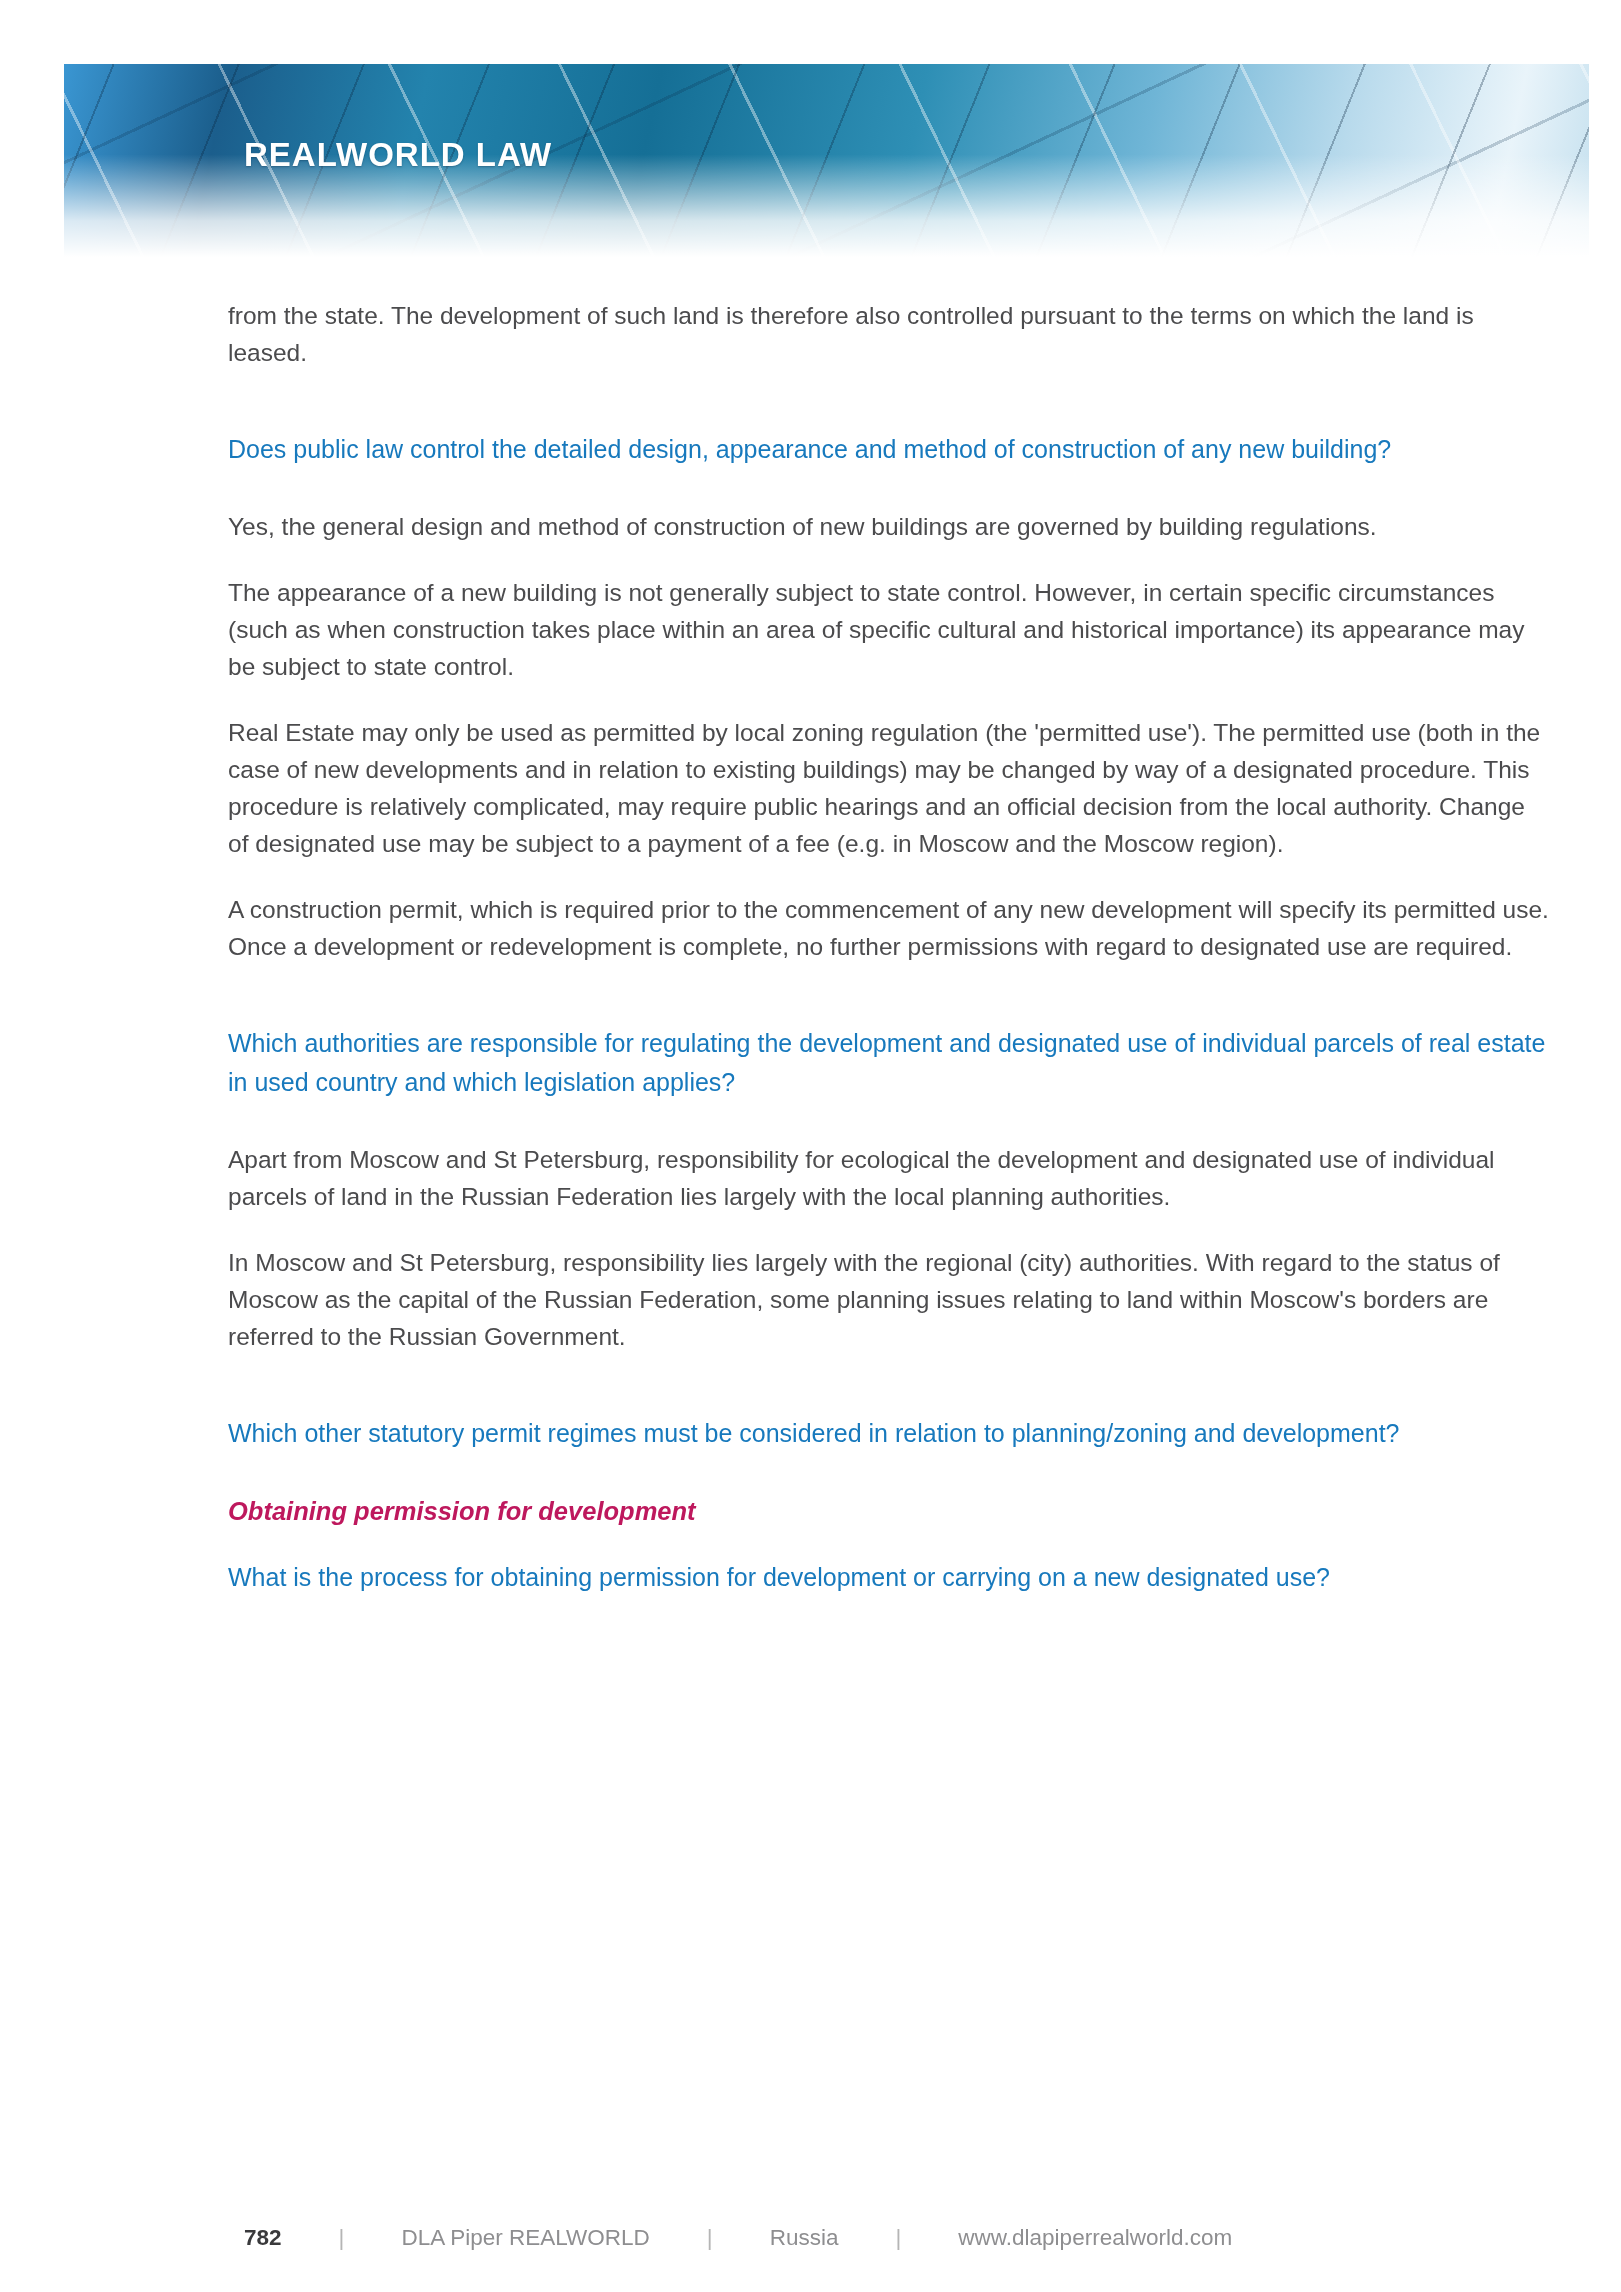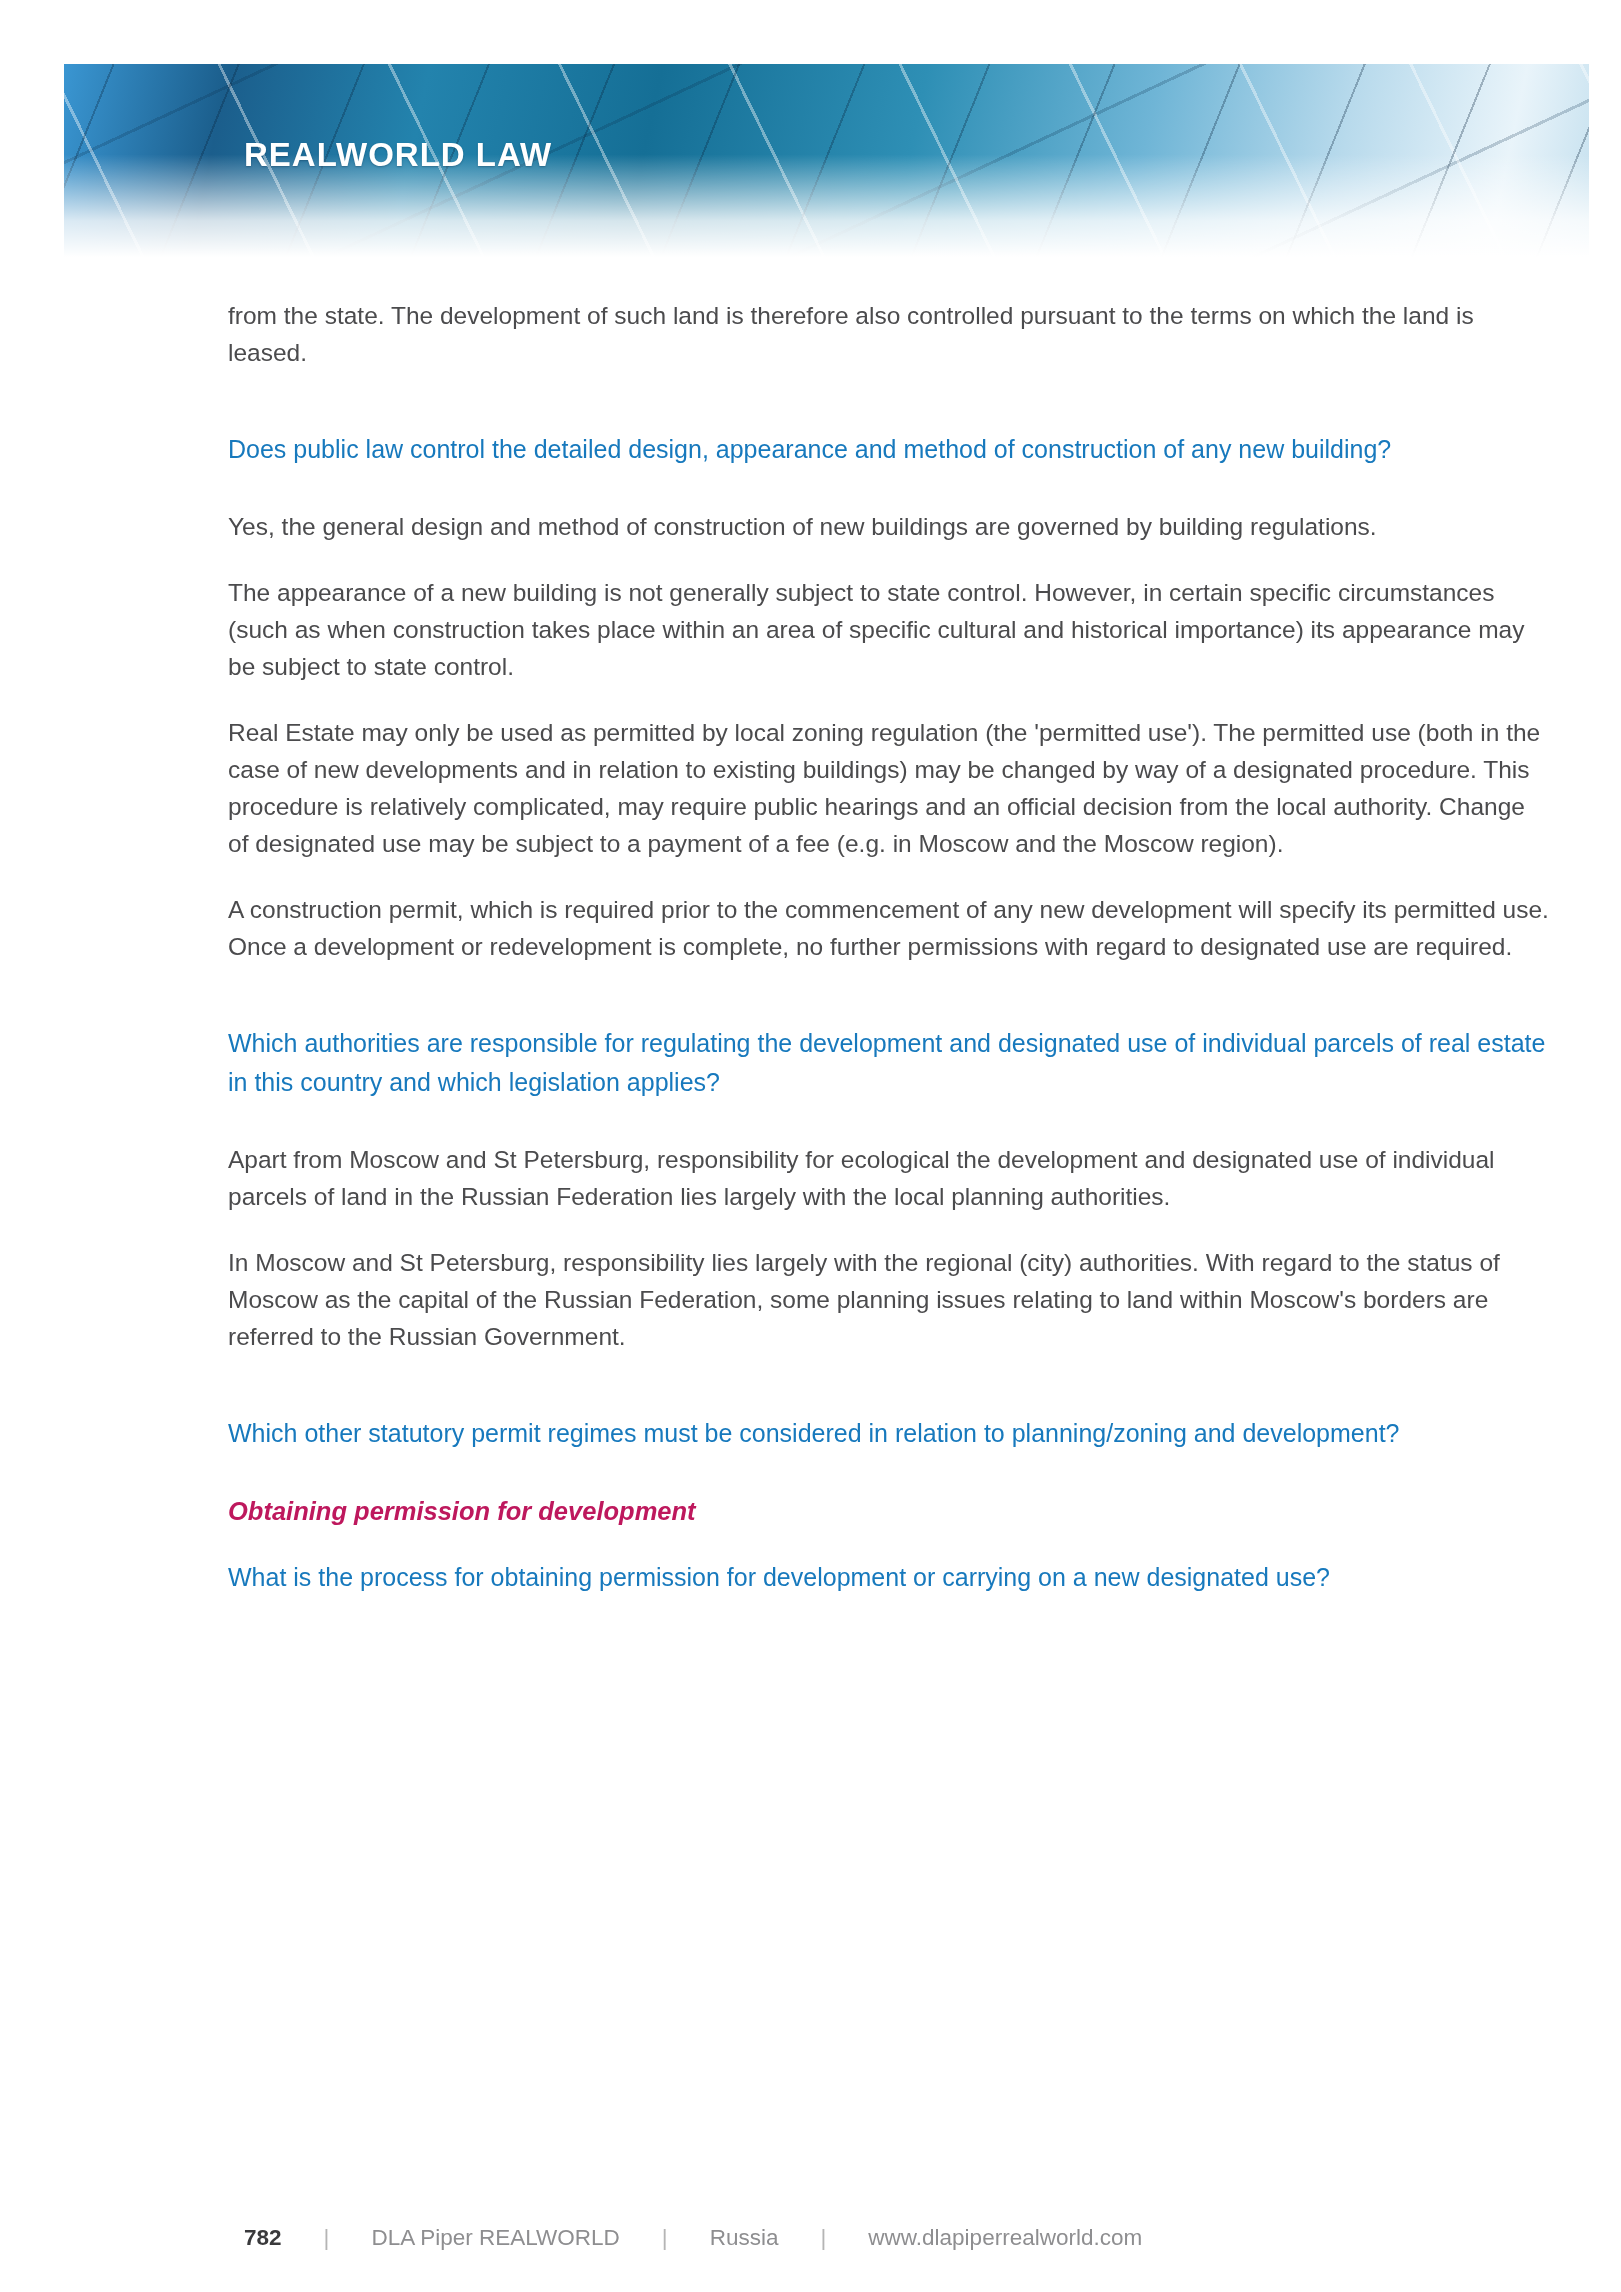--- a/index.html
+++ b/index.html
@@ -67,21 +67,21 @@
   }
   .subheading + .question { margin-top: 27.4px; }
 
   
   .footer {
     position: absolute;
     top: 2143px;
     left: 164px;
     display: flex;
     align-items: flex-start;
-    gap: 10px;
+    gap: 25px;
     font-size: 22.5px;
     line-height: 29px;
   }
   .footer .page-number { font-weight: 700; color: #3a3a3c; }
   .footer .sep { color: #b5b5b5; font-weight: 400; }
   .footer .meta { color: #8e8e90; }
 </style>
 </head>
 <body>
 
@@ -100,21 +100,21 @@
     <p class="para">Yes, the general design and method of construction of new buildings are governed by building regulations.</p>
 
 
     <p class="para">The appearance of a new building is not generally subject to state control. However, in certain specific circumstances (such as when construction takes place within an area of specific cultural and historical importance) its appearance may be subject to state control.</p>
 
 
     <p class="para">Real Estate may only be used as permitted by local zoning regulation (the 'permitted use'). The permitted use (both in the case of new developments and in relation to existing buildings) may be changed by way of a designated procedure. This procedure is relatively complicated, may require public hearings and an official decision from the local authority. Change of designated use may be subject to a payment of a fee (e.g. in Moscow and the Moscow region).</p>
 
     <p class="para">A construction permit, which is required prior to the commencement of any new development will specify its permitted use. Once a development or redevelopment is complete, no further permissions with regard to designated use are required.</p>
 
-    <h2 class="question">Which authorities are responsible for regulating the development and designated use of individual parcels of real estate in this country and which legislation applies?</h2>
+    <h2 class="question">Which authorities are responsible for regulating the development and designated use of individual parcels of real estate in used country and which legislation applies?</h2>
 
     <p class="para">Apart from Moscow and St Petersburg, responsibility for ecological the development and designated use of individual parcels of land in the Russian Federation lies largely with the local planning authorities.</p>
 
     <p class="para">In Moscow and St Petersburg, responsibility lies largely with the regional (city) authorities. With regard to the status of Moscow as the capital of the Russian Federation, some planning issues relating to land within Moscow's borders are referred to the Russian Government.</p>
 
     <h2 class="question">Which other statutory permit regimes must be considered in relation to planning/zoning and development?</h2>
 
 
     <h3 class="subheading">Obtaining permission for development</h3>
 

